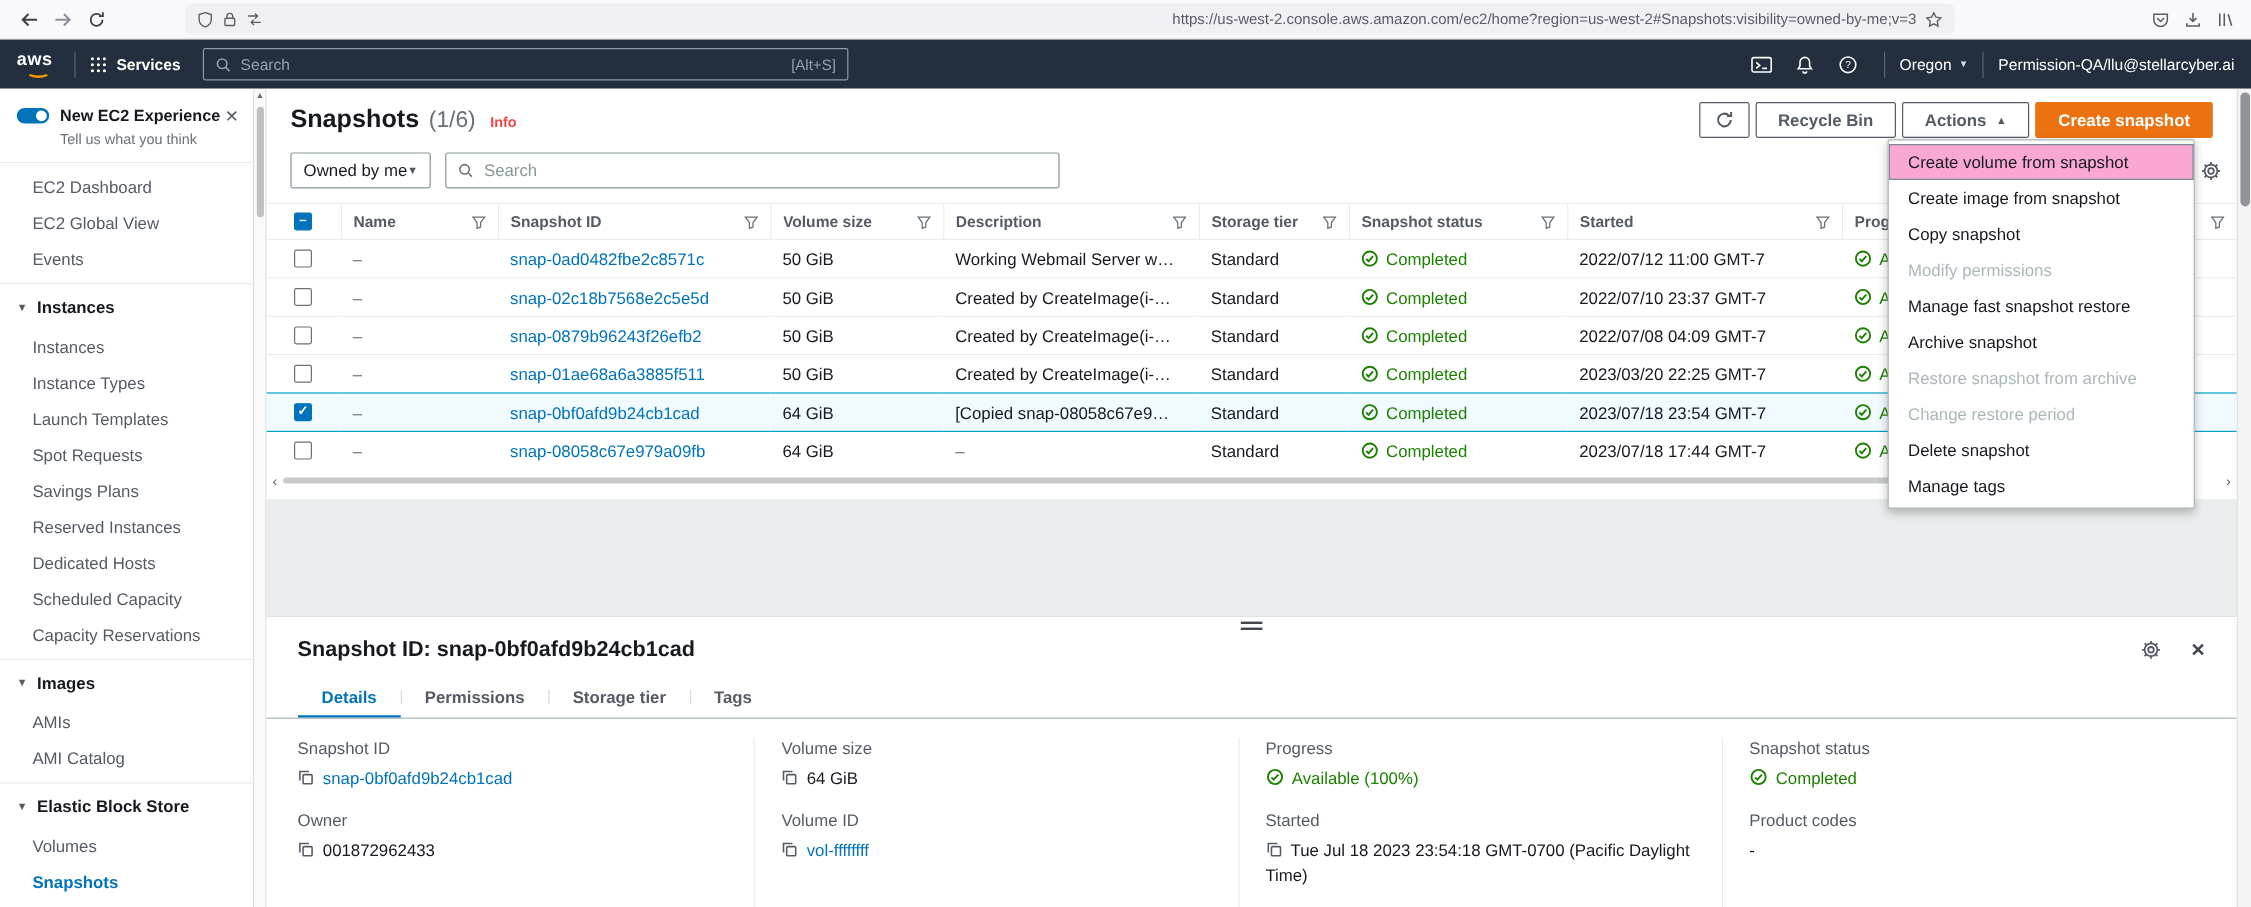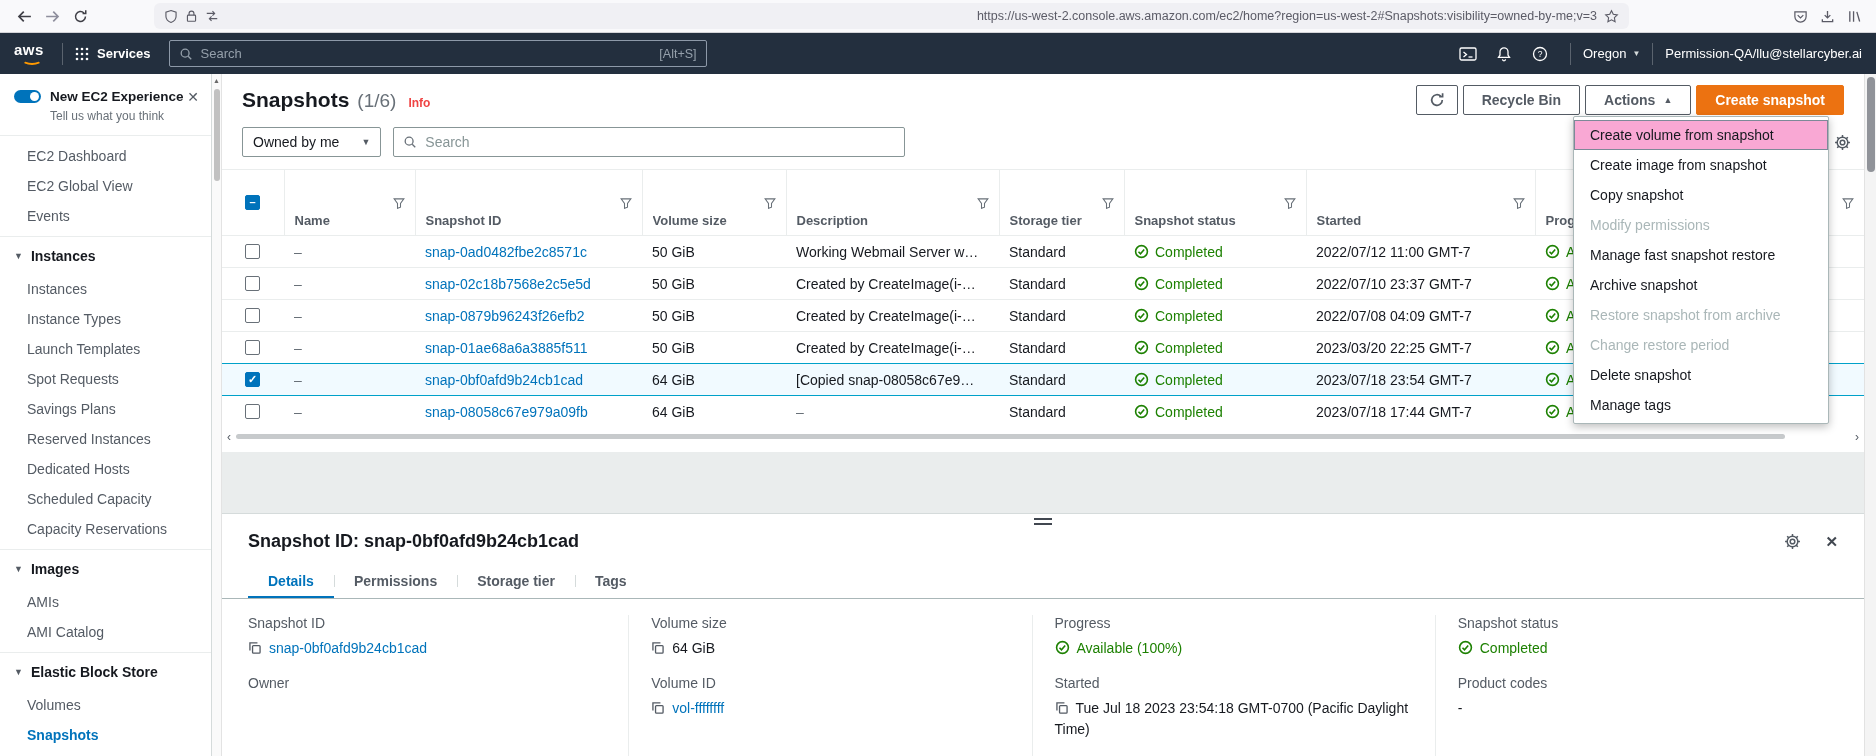--- a/index.html
+++ b/index.html
@@ -59,31 +59,31 @@
   .card-header { display:flex; align-items:center; padding:11px 20px 8px; }
   .title-area { display:flex; align-items:baseline; gap:8px; }
   .page-title { font-size:21px; font-weight:700; }
   .count { font-size:19px; color:#687078; }
   .info-link { font-size:12px; font-weight:700; color:#ef4444; margin-left:4px; }
   .hdr-actions { margin-left:auto; display:flex; gap:5px; align-items:center; }
   .btn { height:30px; background:#fff; border:1px solid #545b64; border-radius:2px; color:#545b64; font-weight:700; font-size:14px; display:flex; align-items:center; justify-content:center; gap:8px; padding:0 18px; white-space:nowrap; }
   .btn.icon { width:42px; padding:0; }
   .btn.primary { background:#ec7211; border-color:#ec7211; color:#fff; }
   .filter-row { display:flex; align-items:center; padding:4px 13px 12px 20px; gap:12px; }
-  .select-box { height:30px; border:1px solid #879596; border-radius:2px; background:#fff; display:flex; align-items:center; gap:22px; padding:0 10px; font-size:14px; }
+  .select-box { height:30px; border:1px solid #879596; border-radius:2px; background:#fff; display:flex; align-items:center; padding:0 10px; font-size:14px; }
   .search-box { width:512px; height:30px; border:1px solid #879596; border-radius:2px; background:#fff; display:flex; align-items:center; gap:8px; padding:0 9px; }
   .search-box .ph { color:#879596; font-size:14px; }
   .gear-btn { margin-left:auto; display:flex; align-items:center; }
 
   
   table { width:100%; border-collapse:collapse; table-layout:fixed; font-size:14px; }
   th { text-align:left; font-size:13px; color:#545b64; font-weight:700; padding:7px 10px; border-top:1px solid #eaeded; border-bottom:1px solid #eaeded; }
   th + th { border-left:1px solid #eaeded; }
   .th-flex { display:flex; align-items:center; justify-content:space-between; gap:4px; overflow:hidden; }
-  .th-label { white-space:nowrap; overflow:hidden;margin-top:36px; }
+  .th-label { white-space:nowrap; overflow:hidden; }
   td { padding:5px 10px; height:32px; border-top:1px solid #eaeded; white-space:nowrap; overflow:hidden; text-overflow:ellipsis; }
   tbody tr:first-child td { border-top:none; }
   tr.selected td { background:#f1faff; border-top:1px solid #00a1c9; border-bottom:1px solid #00a1c9; }
   .link { color:#0073bb; }
   .dim { color:#687078; }
   .cb { width:15px; height:15px; border:1px solid #687078; border-radius:2px; background:#fff; margin-left:13px; }
   .cb.checked { background:#0073bb; border-color:#0073bb; }
   .cb .mark { color:#fff; font-size:11px; line-height:13px; display:block; text-align:center; font-weight:700; }
   .st { display:flex; align-items:center; gap:6px; color:#1d8102; }
   .st span { white-space:nowrap; }
@@ -694,20 +694,24 @@
         <div class="dcol" data-interactable="false">
           <div class="field" data-interactable="false">
             <div class="flabel" data-interactable="false">Snapshot ID</div>
             <div class="fvalue"><span class="ic-inline" data-interactable="true"><svg width="14" height="14" viewBox="0 0 16 16">
                     <rect x="5.2" y="5.2" width="8.6" height="8.6" rx="1" fill="none" stroke="#545b64" stroke-width="1.5"></rect>
                     <path d="M10.8 2.2H2.2v8.6" fill="none" stroke="#545b64" stroke-width="1.5"></path>
                   </svg></span><span class="link" data-interactable="true">snap-0bf0afd9b24cb1cad</span></div>
           </div>
           <div class="field" data-interactable="false">
             <div class="flabel" data-interactable="false">Owner</div>
+            <div class="fvalue"><span class="ic-inline" data-interactable="true"><svg width="14" height="14" viewBox="0 0 16 16">
+                    <rect x="5.2" y="5.2" width="8.6" height="8.6" rx="1" fill="none" stroke="#545b64" stroke-width="1.5"></rect>
+                    <path d="M10.8 2.2H2.2v8.6" fill="none" stroke="#545b64" stroke-width="1.5"></path>
+                  </svg></span><span data-interactable="false">001872962433</span></div>
           </div>
         </div>
         <div class="dcol" data-interactable="false">
           <div class="field" data-interactable="false">
             <div class="flabel" data-interactable="false">Volume size</div>
             <div class="fvalue"><span class="ic-inline" data-interactable="true"><svg width="14" height="14" viewBox="0 0 16 16">
                     <rect x="5.2" y="5.2" width="8.6" height="8.6" rx="1" fill="none" stroke="#545b64" stroke-width="1.5"></rect>
                     <path d="M10.8 2.2H2.2v8.6" fill="none" stroke="#545b64" stroke-width="1.5"></path>
                   </svg></span><span data-interactable="false">64 GiB</span></div>
           </div>

